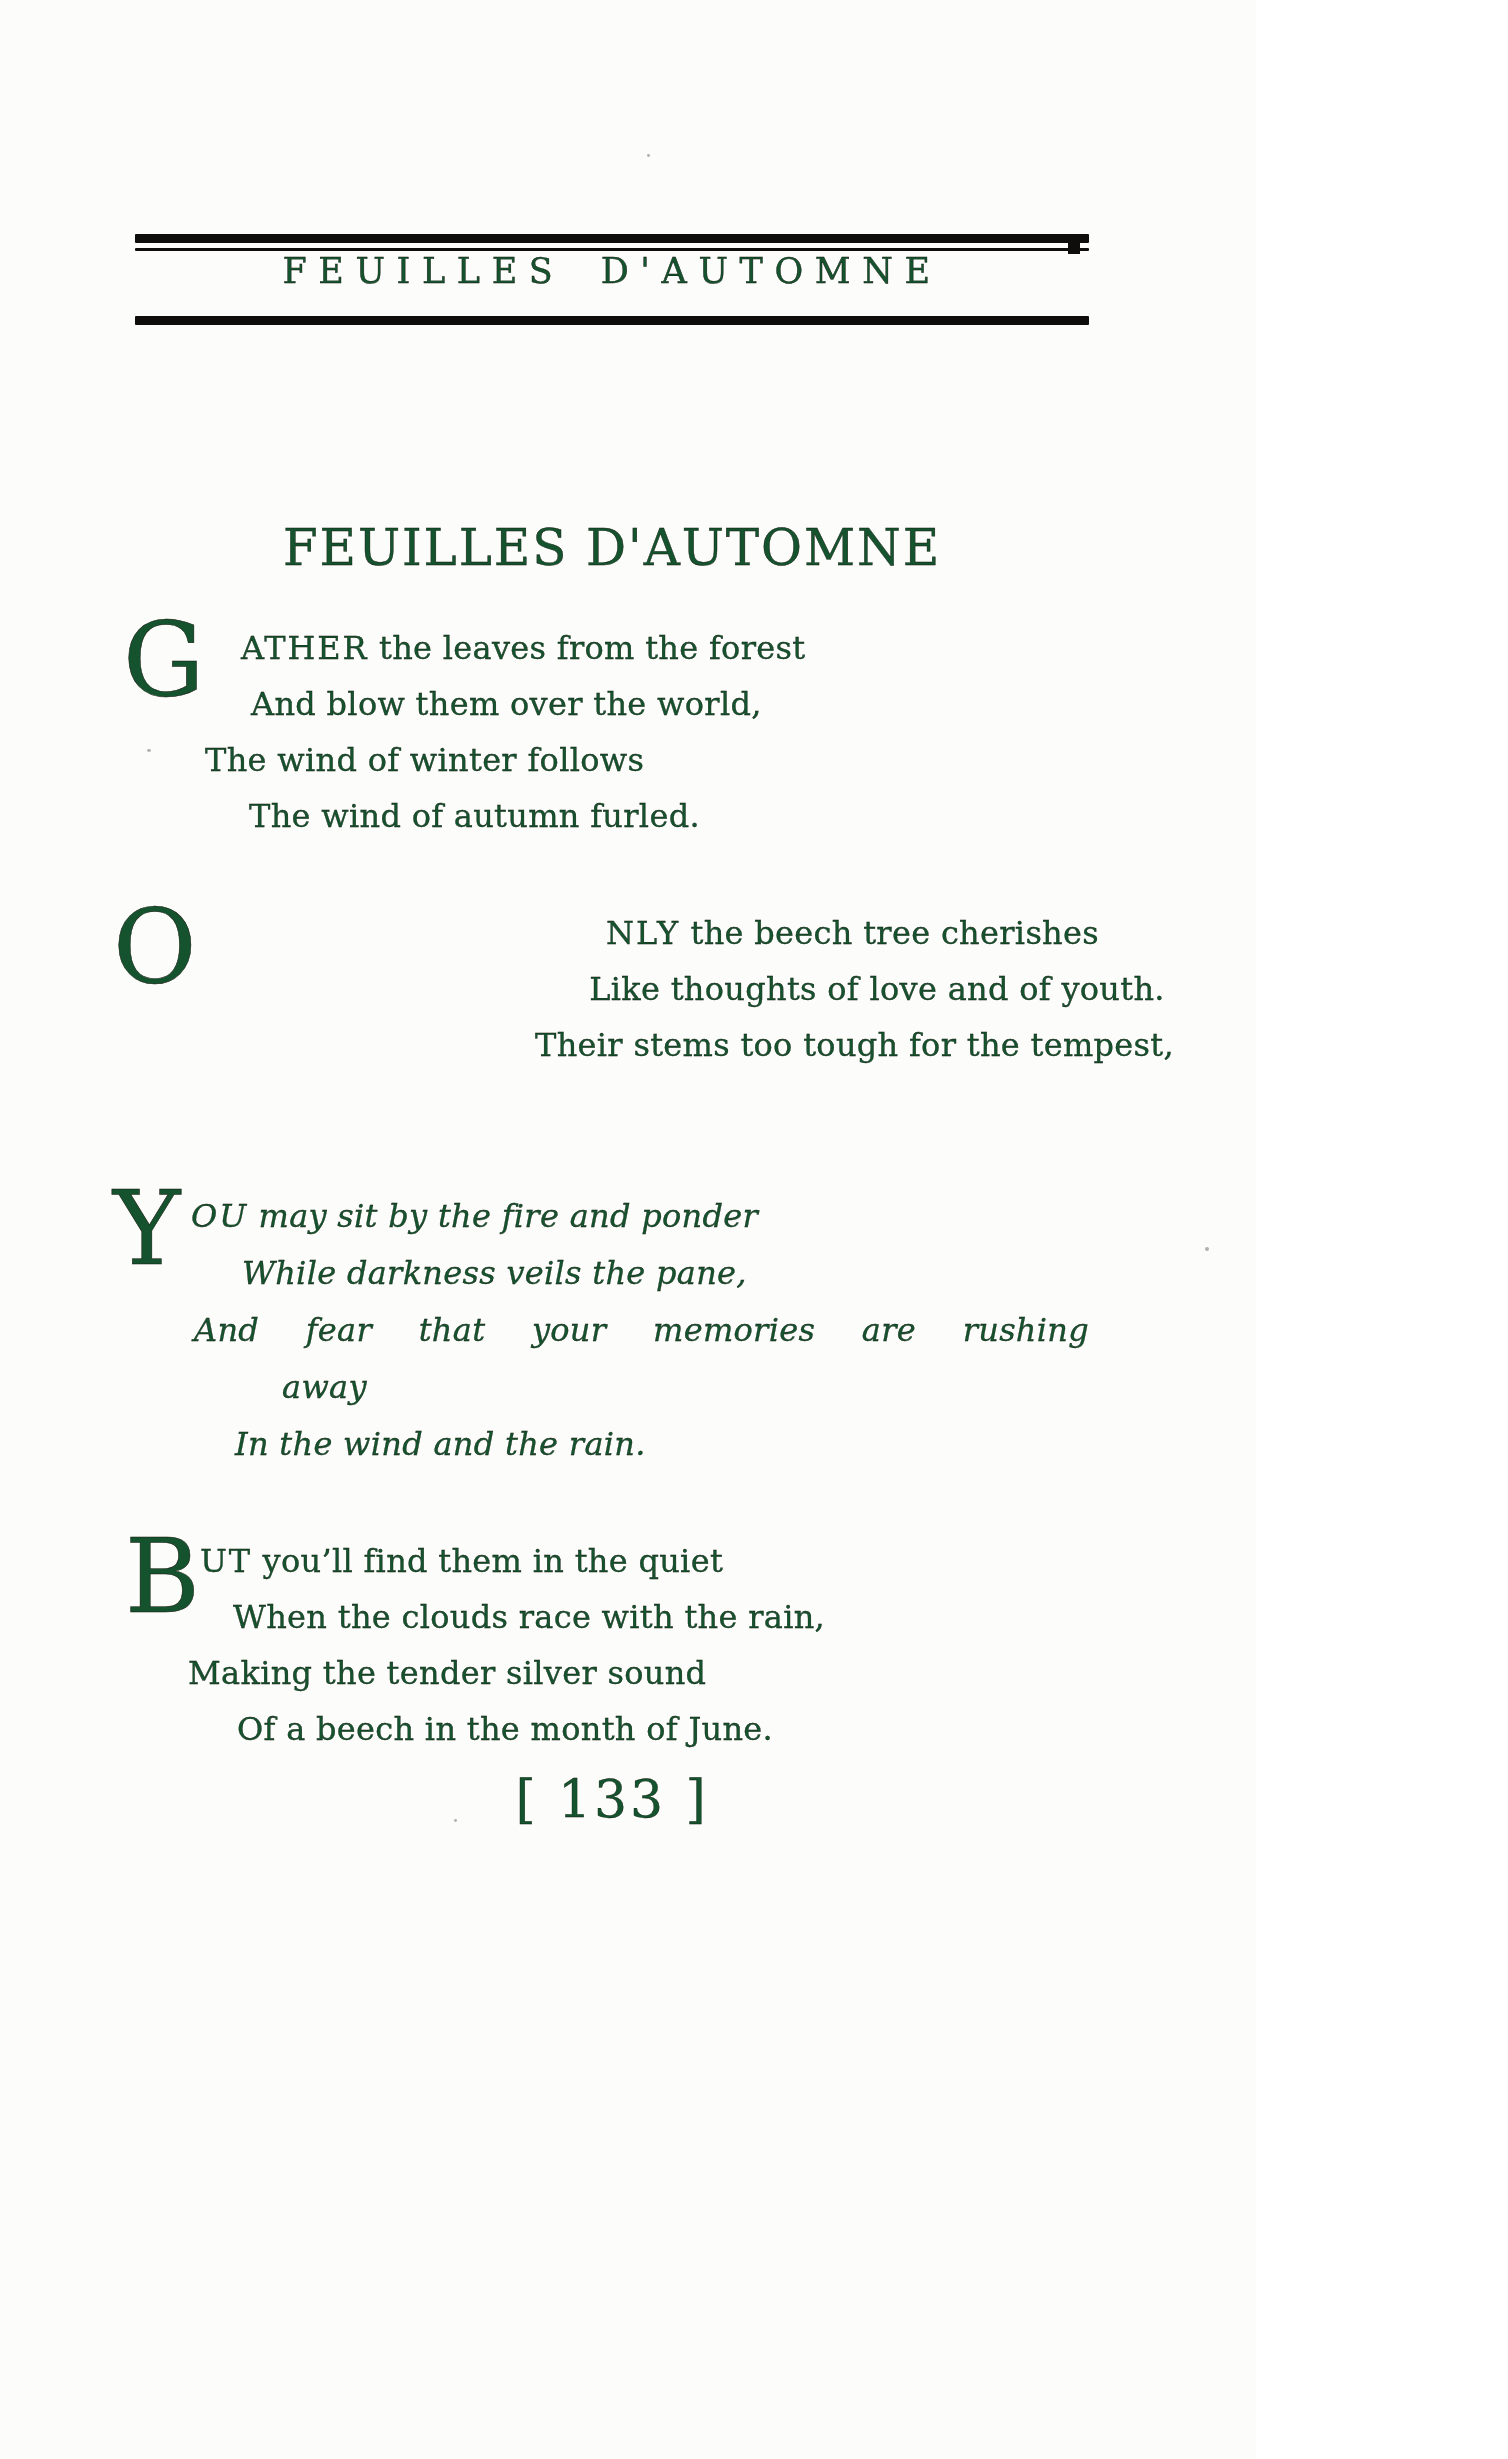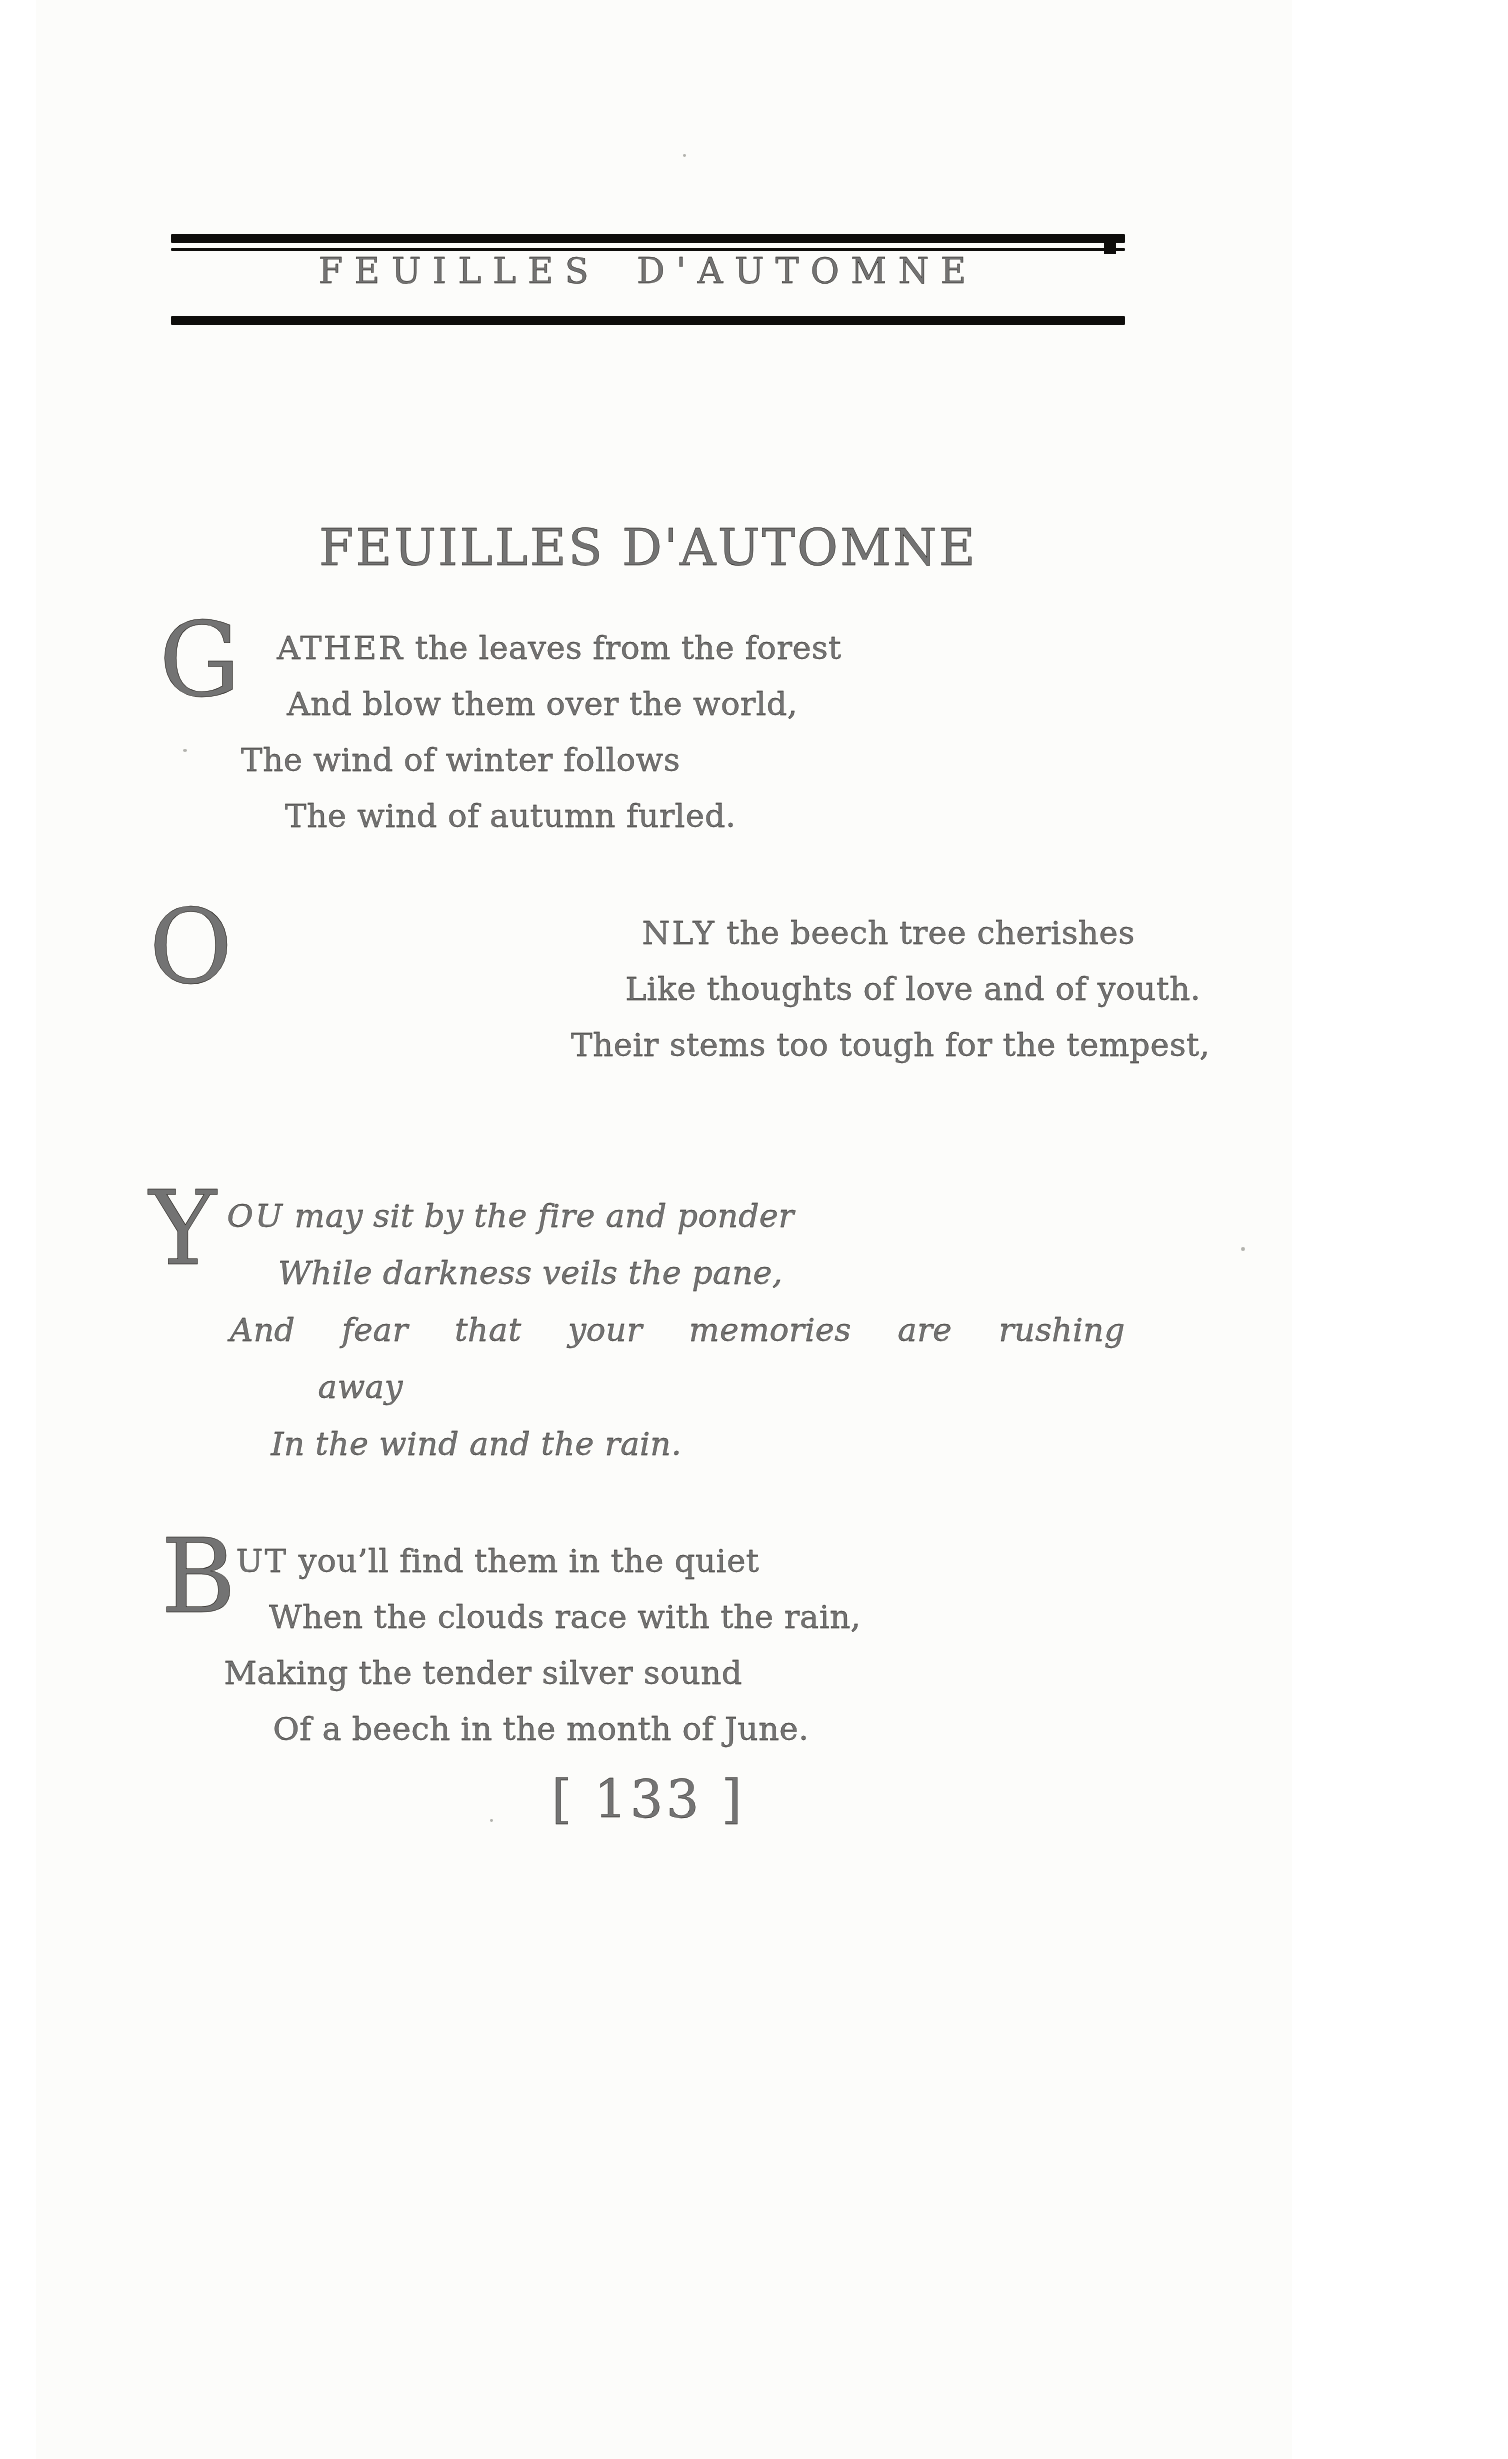--- a/index.html
+++ b/index.html
@@ -1,21 +1,20 @@
 <!DOCTYPE html>
 <html><head>
 <meta charset="utf-8">
 <style>
   html,body{margin:0;padding:0;background:#ffffff;}
   #page{
     position:relative;width:1256px;height:2459px;
     background:#fcfcfa;overflow:hidden;
     font-family:"DejaVu Serif","Liberation Serif",serif;
-    color:#737373;
-    margin-left:36px;
+    color:#14532d;
   }
   .rule{position:absolute;left:135px;width:954px;background:#0e0d0b;border-radius:1px;}
   #rule-top-thick{top:234px;height:8.7px;}
   #rule-top-thin{top:248px;height:2.9px;}
   #rule-end-tick{position:absolute;left:1068px;top:240px;width:11.6px;height:13.5px;background:#0e0d0b;}
   #rule-bottom{top:316px;height:8.7px;}
   #running-head{
     position:absolute;left:135px;top:254px;width:954px;
     text-align:center;font-size:35px;line-height:1;
     letter-spacing:11.6px;word-spacing:13.5px;

